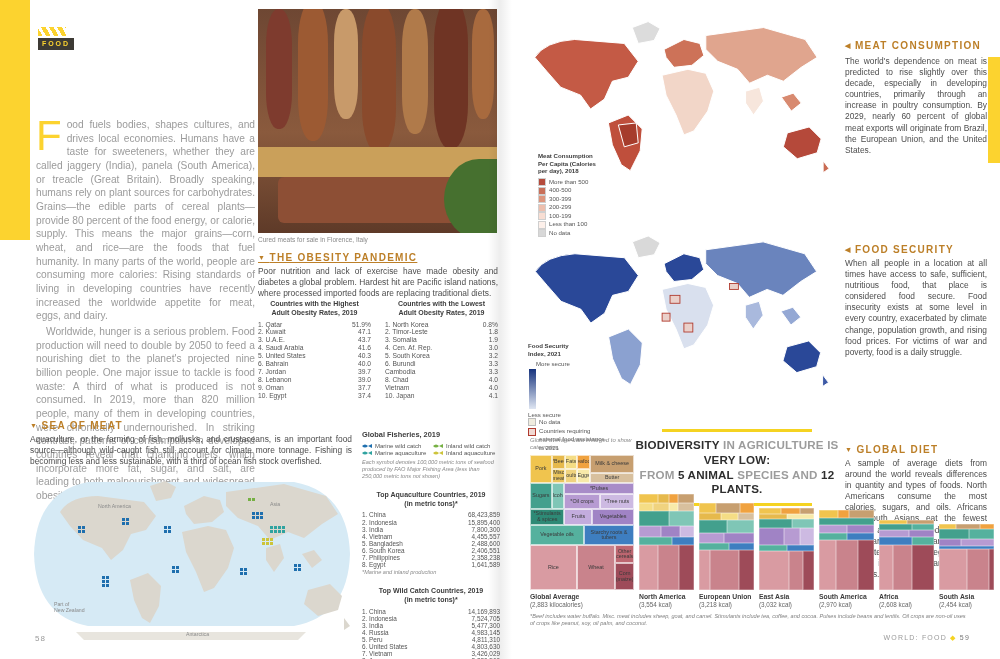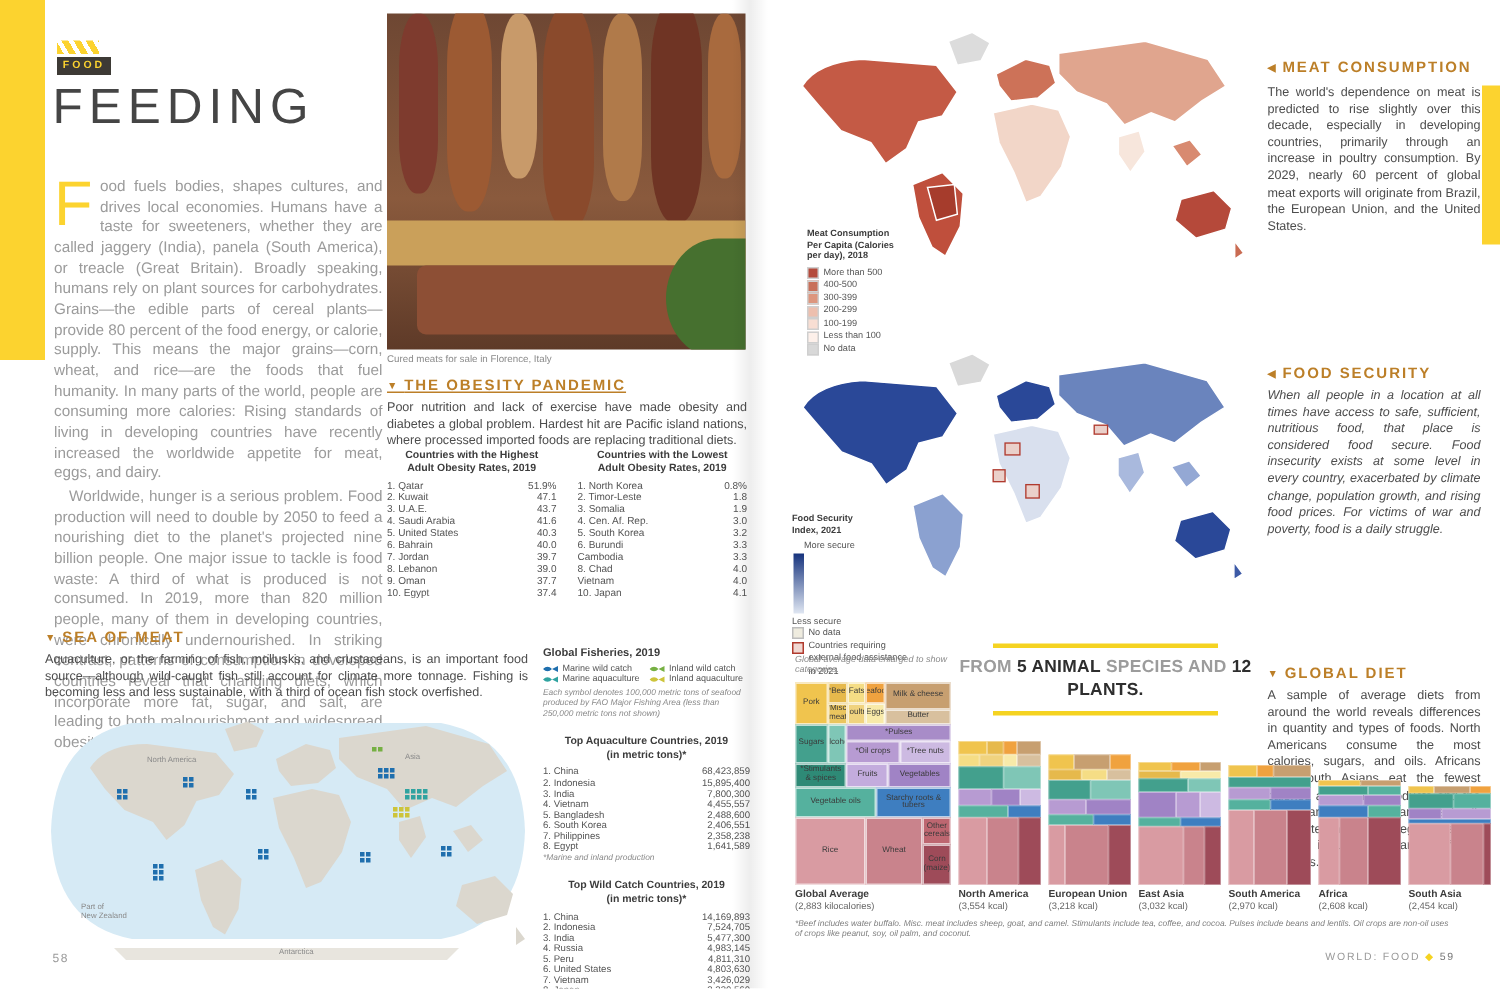--- a/index.html
+++ b/index.html
@@ -83,21 +83,21 @@
   .maplabel{font-size:5.2px;fill:#8a8a8a;font-family:"Liberation Sans",sans-serif;}
 </style>
 </head>
 <body>
 
 <div class="spread">
 
   <div class="yellow-bar"></div>
   <div class="hatch"></div>
   <div class="chapter-badge">FOOD</div>
-  <h1 class="title"><span>FEEDING</span><br></h1>
+  <h1 class="title"><br></h1>
 
   <div class="intro">
     <p><span class="dropcap">F</span><span>ood fuels bodies, shapes cultures, and drives local economies. Humans have a taste for sweeteners, whether they are called jaggery (India), panela (South America), or treacle (Great Britain). Broadly speaking, humans rely on plant sources for carbohydrates. Grains—the edible parts of cereal plants—provide 80 percent of the food energy, or calorie, supply. This means the major grains—corn, wheat, and rice—are the foods that fuel humanity. In many parts of the world, people are consuming more calories: Rising standards of living in developing countries have recently increased the worldwide appetite for meat, eggs, and dairy.</span></p>
     <p>Worldwide, hunger is a serious problem. Food production will need to double by 2050 to feed a nourishing diet to the planet's projected nine billion people. One major issue to tackle is food waste: A third of what is produced is not consumed. In 2019, more than 820 million people, many of them in developing countries, were chronically undernourished. In striking contrast, patterns of consumption in developed countries reveal that changing diets, which incorporate more fat, sugar, and salt, are leading to both malnourishment and widespread obesity.</p>
   </div>
 
   <div class="photo">
     <div class="ph" style="left:8px;top:0;width:26px;height:120px;background:#7e3b2e;"></div>
     <div class="ph" style="left:40px;top:-8px;width:30px;height:140px;background:#9c5a33;"></div>
     <div class="ph" style="left:76px;top:0;width:24px;height:110px;background:#c89a6a;"></div>
@@ -446,21 +446,21 @@
           <span>No data</span>
         </div>
       </div>
   </div>
 
   <div class="sec-head left-mark" style="left:845px;top:40px;">MEAT CONSUMPTION</div>
   <div class="sec-body" style="left:845px;top:56px;width:142px;">The world's dependence on meat is predicted to rise slightly over this decade, especially in developing countries, primarily through an increase in poultry consumption. By 2029, nearly 60 percent of global meat exports will originate from Brazil, the European Union, and the United States.</div>
   <div class="yellow-tab"></div>
 
   <div class="sec-head left-mark" style="left:845px;top:244px;">FOOD SECURITY</div>
-  <div class="sec-body" style="left:845px;top:258px;width:142px;font-style:italic;">When all people in a location at all times have access to safe, sufficient, nutritious food, that place is considered food secure. Food insecurity exists at some level in every country, exacerbated by climate change, population growth, and rising food prices. For victims of war and poverty, food is a daily struggle.</div>
+  <div class="sec-body" style="left:845px;top:258px;width:142px;">When all people in a location at all times have access to safe, sufficient, nutritious food, that place is considered food secure. Food insecurity exists at some level in every country, exacerbated by climate change, population growth, and rising food prices. For victims of war and poverty, food is a daily struggle.</div>
 
   <svg class="map" style="left:505px;top:228px;" width="338" height="210" viewBox="0 0 340 212">
     <g stroke="#ffffff" stroke-width="1">
       <path d="M30,44 Q40,28 70,26 L120,30 L134,48 L124,64 L108,68 L100,86 L86,96 L76,82 L56,74 L42,58 Z" fill="#2a4898"></path>
       <path d="M128,14 L144,8 L156,15 L150,27 L134,30 Z" fill="#d9d9d9"></path>
       <path d="M104,110 L124,102 L138,116 L136,138 L126,158 L117,152 L108,132 Z" fill="#8ba1d0"></path>
       <path d="M160,36 L180,26 L196,30 L200,42 L188,52 L170,54 L162,44 Z" fill="#2a4898"></path>
       <path d="M158,62 L184,56 L202,60 L210,78 L204,98 L190,118 L180,122 L172,102 L162,82 Z" fill="#d9e0ee"></path>
       <path d="M202,22 L260,14 L302,26 L314,44 L298,54 L280,68 L264,62 L246,70 L234,56 L214,48 L202,36 Z" fill="#6a84bd"></path>
       <path d="M242,78 L256,74 L260,88 L250,102 L242,90 Z" fill="#a9b9dd"></path>
@@ -487,20 +487,21 @@
       </div>
     <div class="lrow multi" style="width:80px;">
         <span class="sw" id="fs-assist-sw" style="background: rgb(240, 216, 210); border: 1px solid rgb(176, 58, 46);"></span>
         <span>Countries requiring external food assistance in 2021</span>
       </div>
   </div>
 
   <div class="bio">
     <div class="rule"></div>
     <div id="bio-lines">
+        <div class="bio-line"><b>BIODIVERSITY</b><span> IN AGRICULTURE IS </span><b>VERY LOW:</b></div>
         <div class="bio-line"><span>FROM </span><b>5 ANIMAL</b><span> SPECIES AND </span><b>12 PLANTS.</b></div>
       </div>
     <div class="rule bot"></div>
   </div>
 
   <div class="sec-head" style="left:845px;top:444px;">GLOBAL DIET</div>
   <div class="sec-body" style="left:845px;top:458px;width:142px;">A sample of average diets from around the world reveals differences in quantity and types of foods. North Americans consume the most calories, sugars, and oils. Africans and South Asians eat the fewest calories and animal products and the most starches. East Asians reject milk and butter in favor of vegetables and pulses, including a variety of soy products.</div>
 
   <div class="ga-note">Global average data enlarged to show categories.</div>
   <div class="ga-map" id="ga-map">

